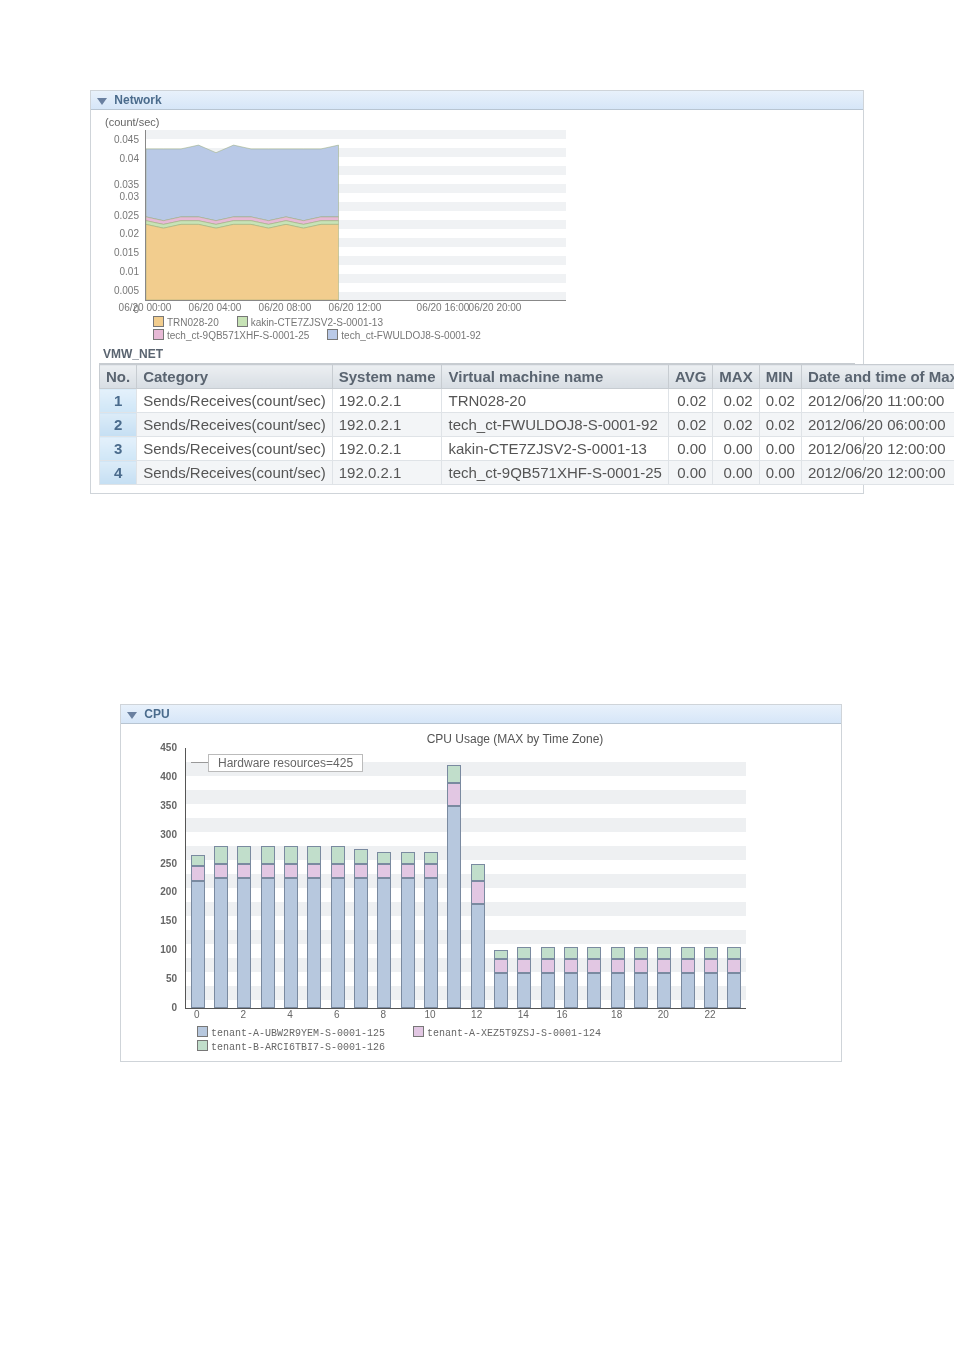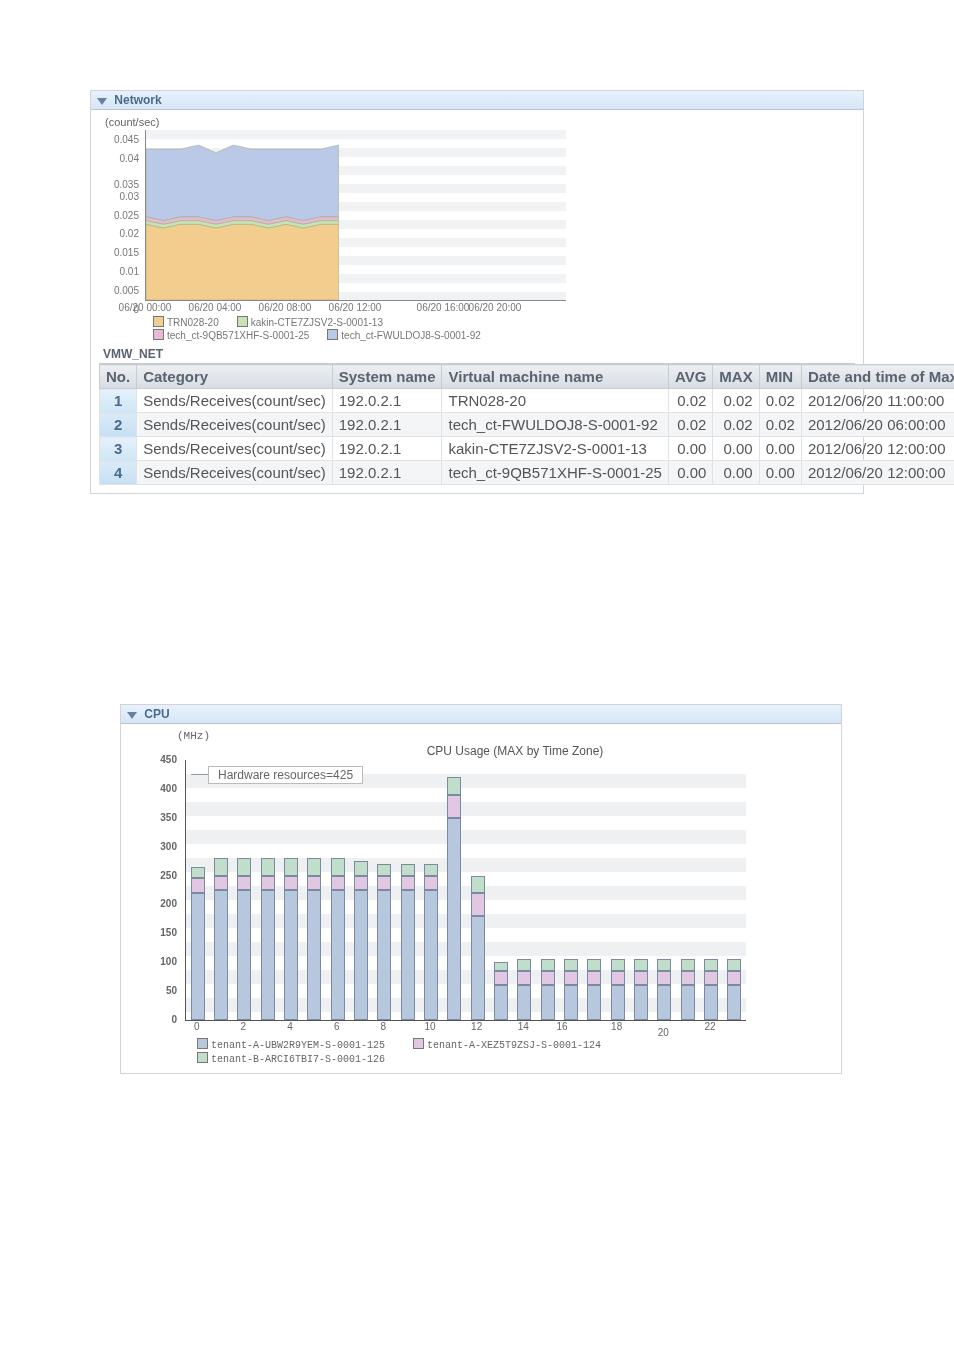--- a/index.html
+++ b/index.html
@@ -258,21 +258,20 @@
 
   <div style="height:120px"></div>
 
   <div class="panel" style="margin-left:30px; width:720px;">
     <div class="panel-header">
       <span class="tri"></span>
       <span>CPU</span>
     </div>
     <div class="panel-body">
       <div class="chart2-wrap">
-        <div class="ylabel2">(MHz)</div>
         <div class="chart2-title">CPU Usage (MAX by Time Zone)</div>
 
         <div style="position:relative;">
           <div class="yticks2" id="yticks2">
               <div class="ytick2" style="top: 254px;">0</div>
               <div class="ytick2" style="top: 225.111px;">50</div>
               <div class="ytick2" style="top: 196.222px;">100</div>
               <div class="ytick2" style="top: 167.333px;">150</div>
               <div class="ytick2" style="top: 138.444px;">200</div>
               <div class="ytick2" style="top: 109.556px;">250</div>
@@ -411,21 +410,21 @@
             <div class="xtick2" style="left: 11.6667px;">0</div>
             <div class="xtick2" style="left: 58.3333px;">2</div>
             <div class="xtick2" style="left: 105px;">4</div>
             <div class="xtick2" style="left: 151.667px;">6</div>
             <div class="xtick2" style="left: 198.333px;">8</div>
             <div class="xtick2" style="left: 245px;">10</div>
             <div class="xtick2" style="left: 291.667px;">12</div>
             <div class="xtick2" style="left: 338.333px;">14</div>
             <div class="xtick2" style="left: 377px;">16</div>
             <div class="xtick2" style="left: 431.667px;">18</div>
-            <div class="xtick2" style="left: 478.333px; margin-top: 6px;">20</div>
+            <div class="xtick2" style="left: 478.333px;">20</div>
             <div class="xtick2" style="left: 525px;">22</div>
           </div>
         <div class="legend2" id="legend2"><span class="li"><span class="sw" style="background: rgb(183, 200, 222);"></span>tenant-A-UBW2R9YEM-S-0001-125</span><span class="li"><span class="sw" style="background: rgb(226, 199, 227);"></span>tenant-A-XEZ5T9ZSJ-S-0001-124</span><span class="li"><span class="sw" style="background: rgb(193, 222, 203);"></span>tenant-B-ARCI6TBI7-S-0001-126</span></div>
       </div>
     </div>
   </div>
 
 </div>
 
 </body></html>

